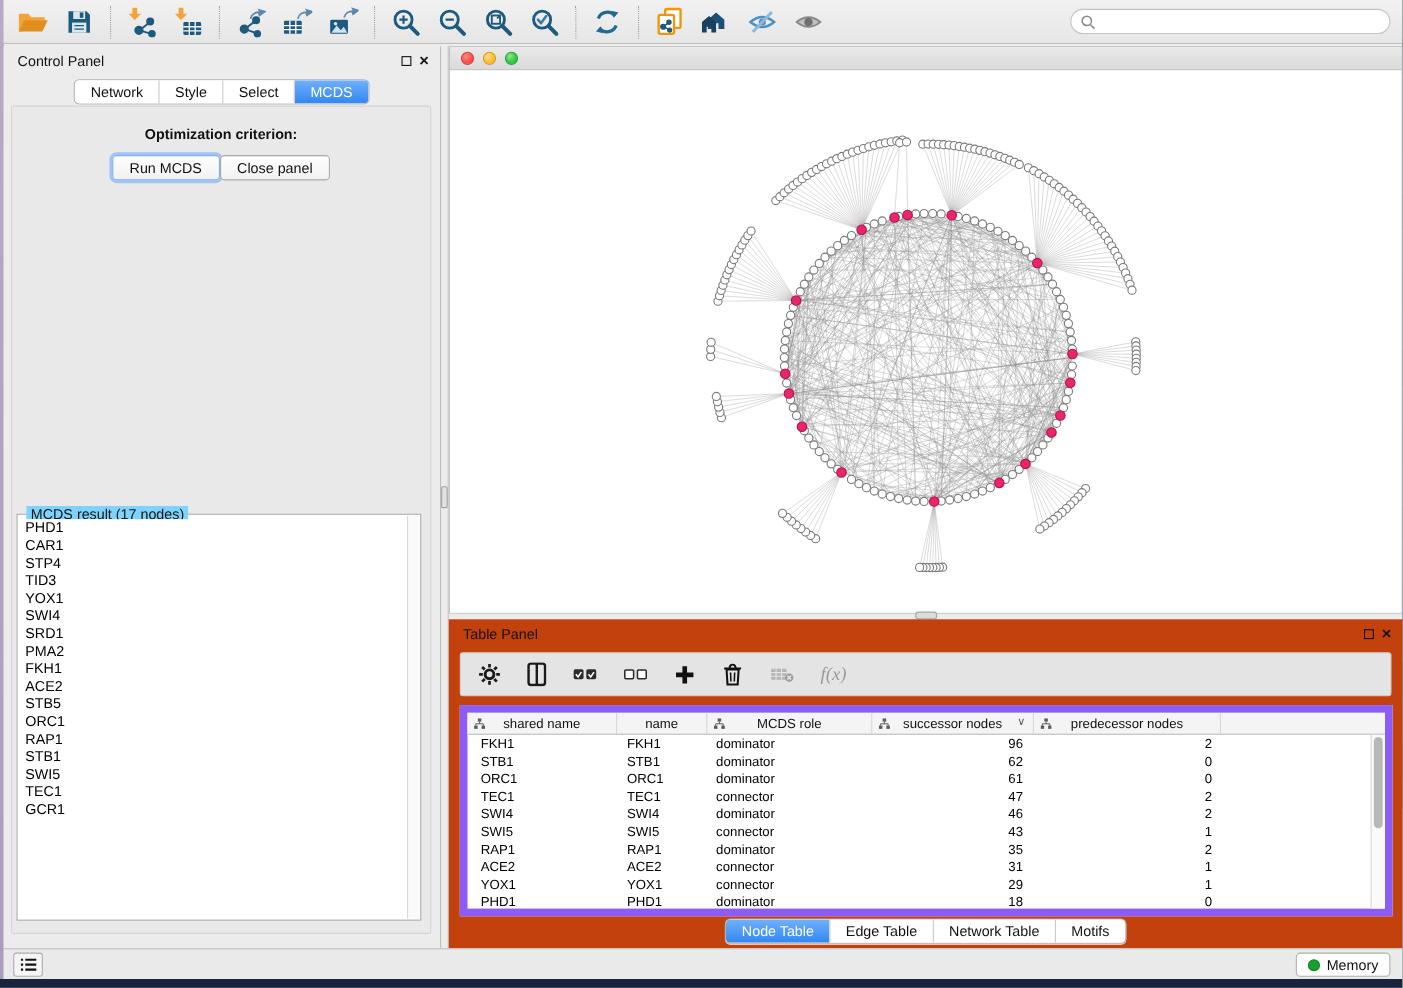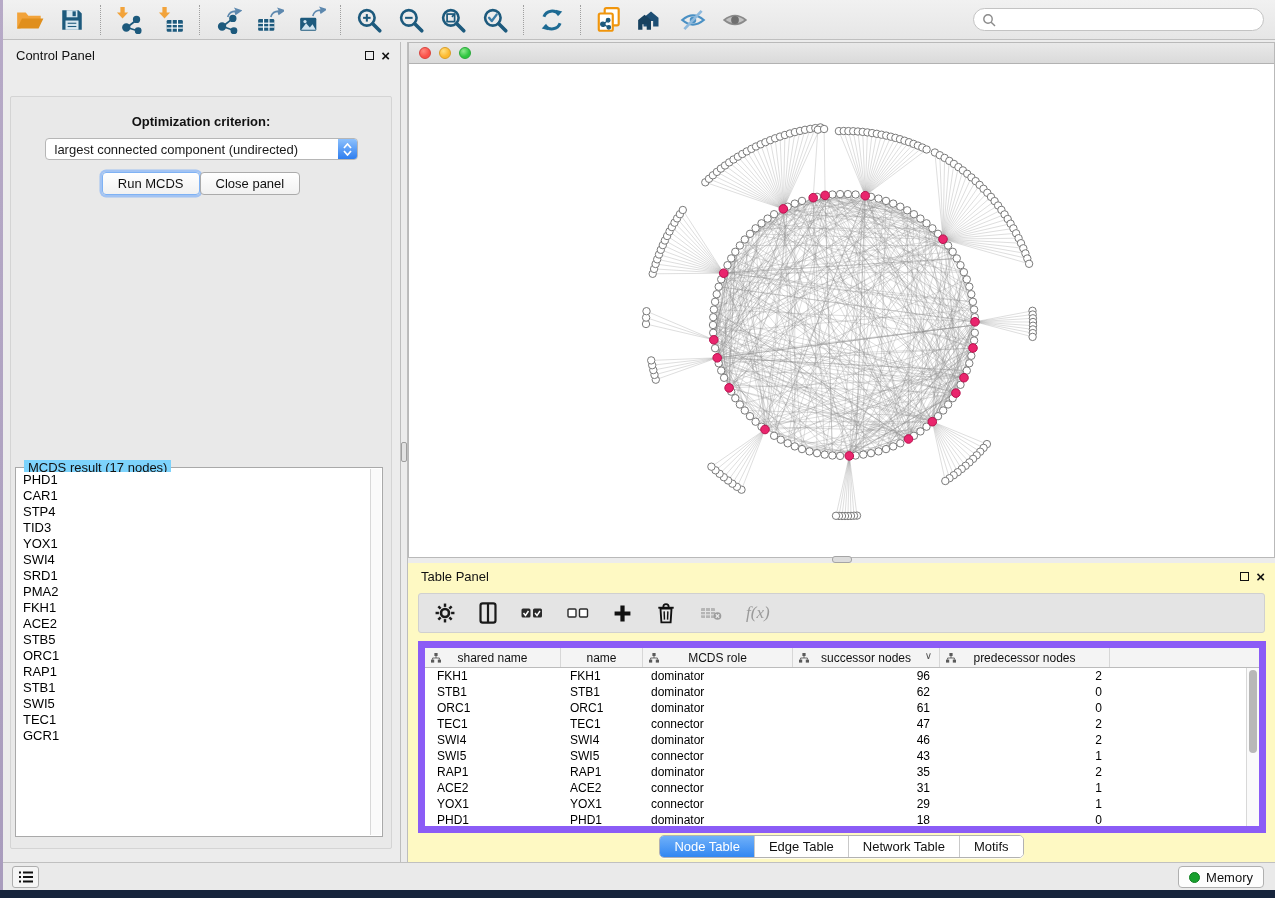--- a/index.html
+++ b/index.html
@@ -73,21 +73,21 @@
   .light.yellow { background:radial-gradient(circle at 35% 30%, #ffe082, #fdb92e 60%); border:1px solid #d99d25; }
   .light.green { background:radial-gradient(circle at 35% 30%, #8ee98f, #2fc640 60%); border:1px solid #27a838; }
   .nv-title { width:100%; text-align:center; font-size:13px; color:#2b2b2b; }
   .nv-canvas { position:absolute; left:0; right:0; top:21px; bottom:0; background:#fff; overflow:hidden; }
 
   .hsplitter { position:absolute; left:0; right:0; top:516px; height:5px; background:#ececec; }
   .hsplitter .grip { position:absolute; left:50%; top:-2px; width:20px; height:7px; margin-left:-10px;
     background:#dcdcdc; border:1px solid #a5a5a5; border-radius:3px; }
 
   
-  .table-panel { position:absolute; left:0; right:0; top:521px; bottom:0; background:#fef9c3; }
+  .table-panel { position:absolute; left:0; right:0; top:521px; bottom:0; background:#c2410c; }
   .tp-toolbar { position:absolute; left:10px; right:10px; top:30px; height:40px; background:#e4e4e4;
     border:1px solid #d0d0d0; border-radius:3px; display:flex; align-items:center; gap:24px; padding-left:16px; }
   .tp-icon { display:flex; align-items:center; justify-content:center; }
   .fx-label { font-family:"Liberation Serif", serif; font-style:italic; font-size:17px; color:#9a9a9a; }
 
   .table-wrap { position:absolute; left:10px; right:9px; top:78px; height:192px; background:#fff; border:7px solid #8b5cf6; }
   .t-header { display:flex; height:20px; background:#f4f4f4; border-bottom:1px solid #bcbcbc; }
   .th { position:relative; display:flex; align-items:center; justify-content:center; font-size:12px; color:#111;
     border-right:1px solid #d7d7d7; flex:none; }
   .th .hicon { position:absolute; left:6px; top:5px; }
@@ -278,33 +278,30 @@
     </div>
 
     <div class="control-panel">
       <div class="panel-header">
         <span class="panel-title">Control Panel</span>
         <span class="panel-btns">
           <span class="float-btn"></span>
           <span class="close-btn">×</span>
         </span>
       </div>
+      <div class="cp-tabs">
+        <span class="seg" id="cp-tabs">
+            <span class="seg-tab">Network</span>
+            <span class="seg-tab">Style</span>
+            <span class="seg-tab">Select</span>
+            <span class="seg-tab active">MCDS</span>
+          </span>
+      </div>
       <div class="cp-inner">
         <div class="opt-label">Optimization criterion:</div>
-        <div class="mac-select">
-          <span class="val">largest connected component (undirected)</span>
-          <span class="select-cap">
-            <svg width="9" height="6" viewBox="0 0 9 6">
-                <path d="M1 5 L4.5 1 L8 5" stroke="#fff" stroke-width="1.7" fill="none"></path>
-              </svg>
-            <svg width="9" height="6" viewBox="0 0 9 6">
-                <path d="M1 1 L4.5 5 L8 1" stroke="#fff" stroke-width="1.7" fill="none"></path>
-              </svg>
-          </span>
-        </div>
         <div class="btn-row">
           <button class="mac-btn focused">Run MCDS</button>
           <button class="mac-btn">Close panel</button>
         </div>
         <div class="mcds-fieldset">
           <span class="mcds-legend">MCDS result (17 nodes)</span>
           <div class="mcds-list" id="mcds-list">
               <div class="mcds-item">PHD1</div>
               <div class="mcds-item">CAR1</div>
               <div class="mcds-item">STP4</div>

